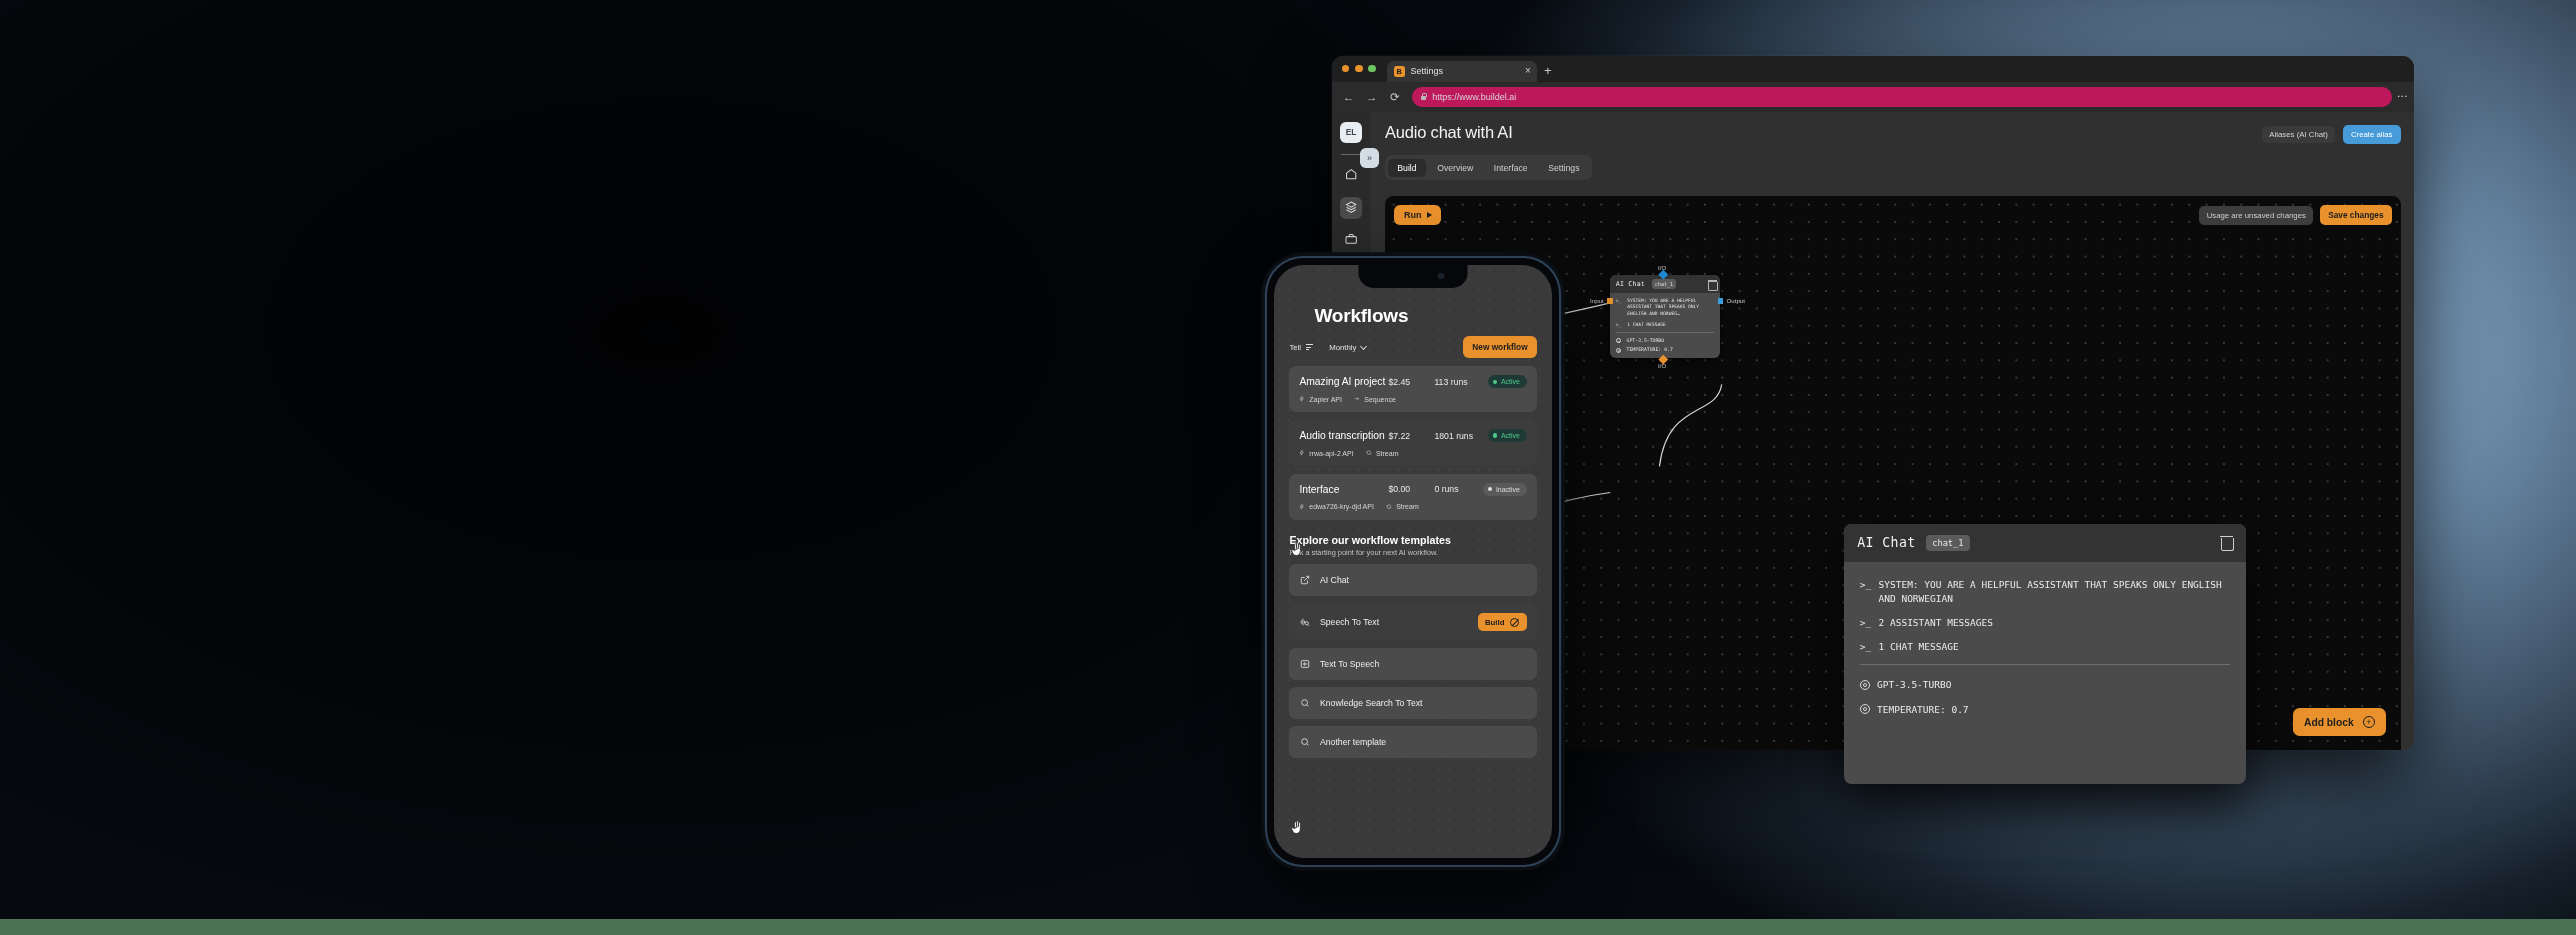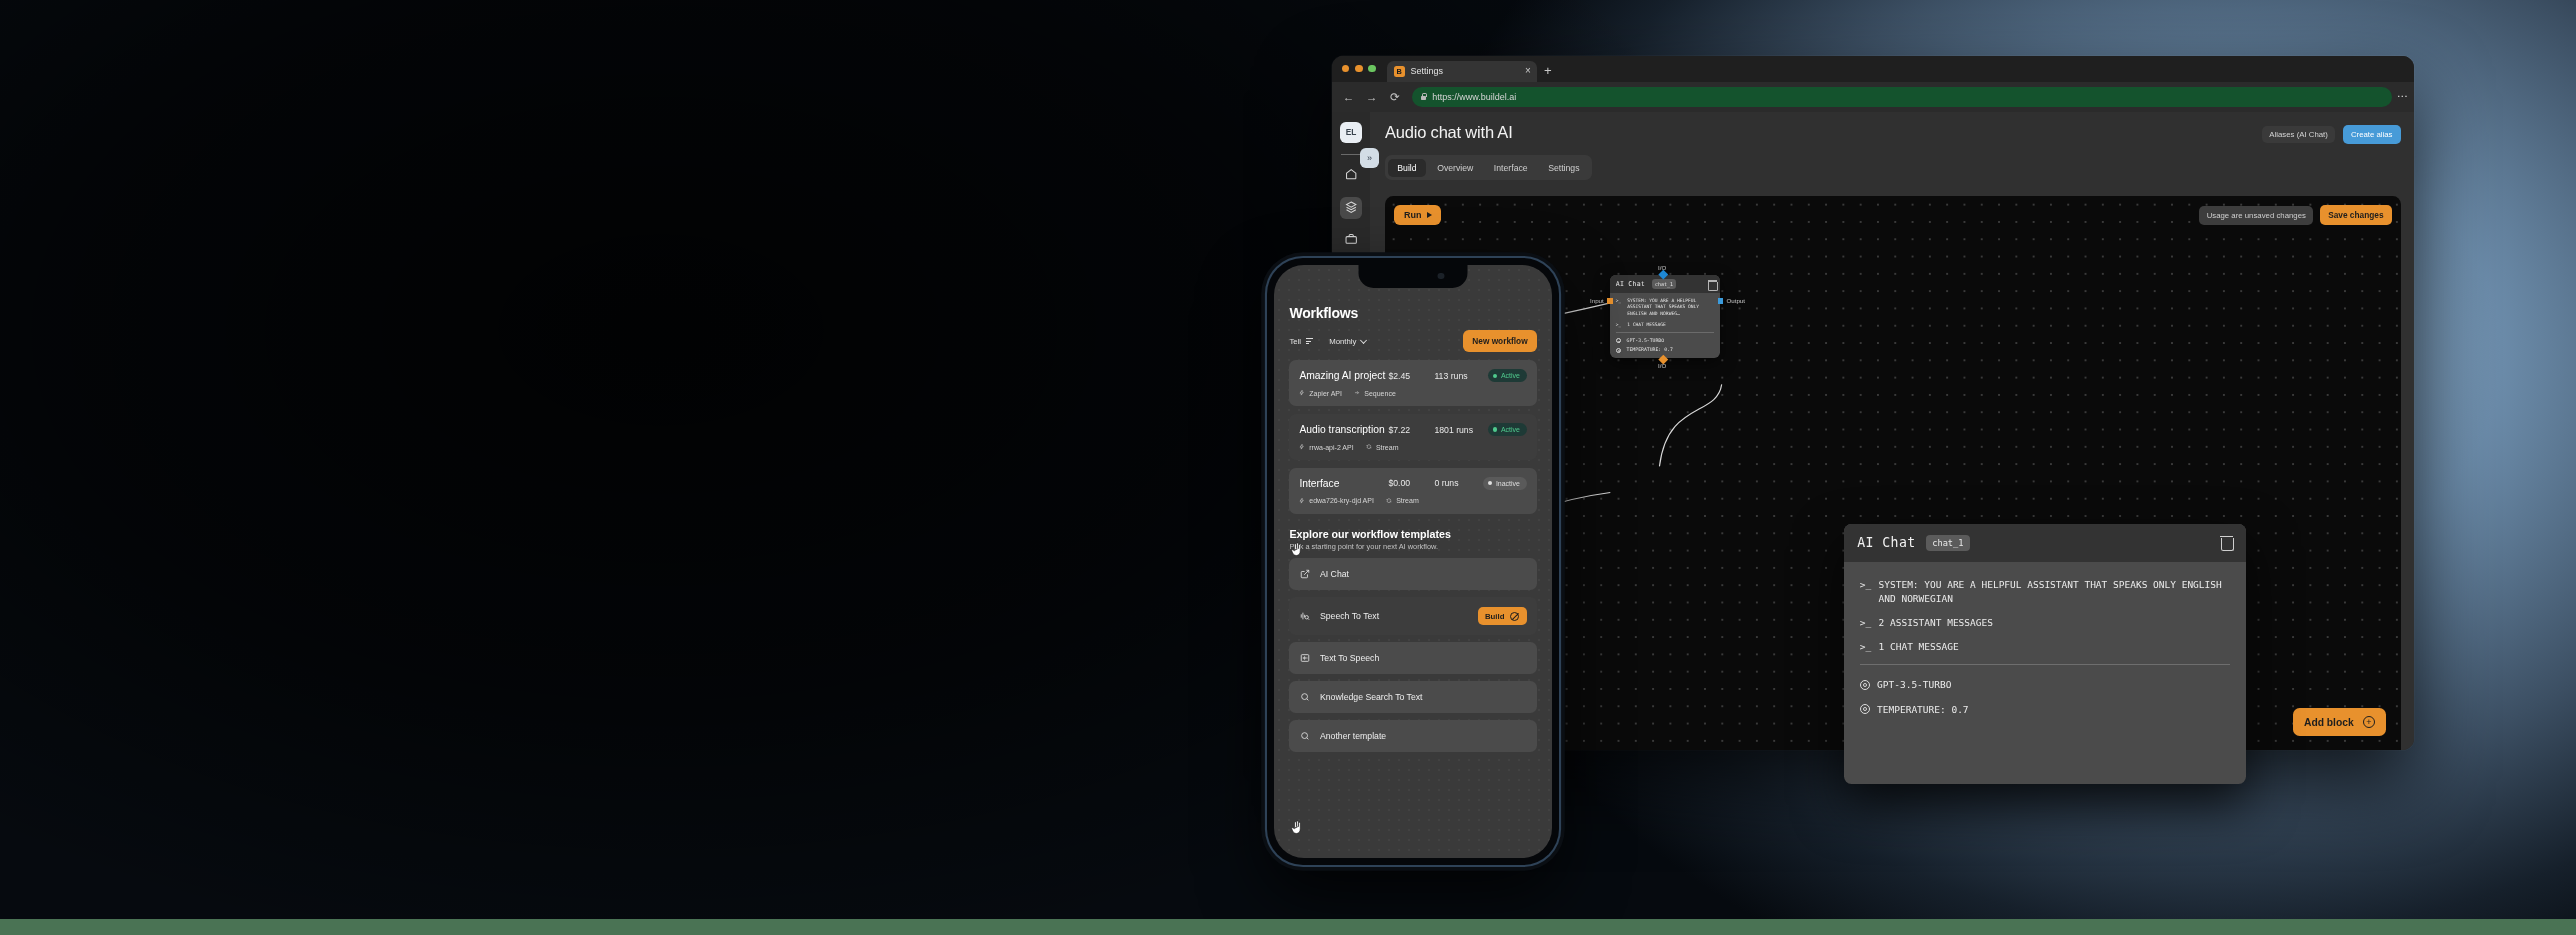--- a/index.html
+++ b/index.html
@@ -57,21 +57,21 @@
     color: #1a1a1a; font-size: 7.4px; font-weight: bold;
     display: flex; align-items: center; justify-content: center; flex: none;
   }
   .tab-title { font-size: 9px; color: #e3e3e3; flex: 1; white-space: nowrap; overflow: hidden; }
   .tab-x { font-size: 10px; color: #c9c9c9; line-height: 1; }
   .tab-plus { font-size: 13.2px; color: #c9c9c9; margin-bottom: 3.3px; }
 
   .urlbar { height: 30px; background: #2b2b2b; display: flex; align-items: center; padding: 0 10px; gap: 10px; }
   .navbtn { color: #c7c7c7; font-size: 11.6px; width: 13.2px; text-align: center; }
   .urlfield {
-    flex: 1; height: 20px; background: #14532d; border-radius: 10.7px;
+    flex: 1; height: 20px; background: #be185d; border-radius: 10.7px;
     display: flex; align-items: center; gap: 5.8px; padding: 0 9px;
   }
   .lock { width: 5.8px; height: 7.4px; position: relative; flex: none; }
   .lock::before { content:""; position:absolute; left:0; bottom:0; width:5.8px; height:4.1px; background:#b9b9b9; border-radius:0.8px; }
   .lock::after { content:""; position:absolute; left:1.2px; top:0; width:3.3px; height:3.3px; border:1px solid #b9b9b9; border-bottom:none; border-radius:1.7px 1.7px 0 0; }
   .urltext { font-size: 9px; color: #d6d6d6; white-space: nowrap; }
   .kebab { color: #c7c7c7; font-size: 10.7px; letter-spacing: 0; writing-mode: vertical-rl; line-height: 2.5px; }
 
   
   .appbody { display: flex; height: calc(100% - 55px); background: #303030; }
@@ -210,21 +210,21 @@
     background-size: 10px 10px;
     overflow: hidden;
   }
   .notch {
     position: absolute; left: 50%; transform: translateX(-50%); top: 0;
     width: 109px; height: 23px; background: #05070a; border-radius: 0 0 15px 15px; z-index: 4;
   }
   .notch-cam { position: absolute; right: 23px; top: 7.4px; width: 6.6px; height: 6.6px; border-radius: 50%; background: #1b2128; }
 
   .ph-pad { padding: 40px 15px 0; }
-  .ph-title { font-size: 14px; color: #fff; font-weight: 700; letter-spacing: -0.2px; }
+  .ph-title { font-size: 19px; color: #fff; font-weight: 700; letter-spacing: -0.2px; margin-left: 25px; }
   .ph-ctl { display: flex; align-items: center; gap: 15.7px; margin-top: 9px; }
   .ph-ctl-item { display: flex; align-items: center; gap: 5px; font-size: 7.8px; color: #e2e2e2; }
   .sortlines { display: flex; flex-direction: column; gap: 1.3px; }
   .sortlines i { display: block; height: 1.1px; background: #ddd; }
   .sortlines i:nth-child(1) { width: 7.4px; }
   .sortlines i:nth-child(2) { width: 5.4px; }
   .sortlines i:nth-child(3) { width: 3.3px; }
   .chev { width: 5px; height: 5px; border-right: 1.2px solid #ddd; border-bottom: 1.2px solid #ddd; transform: rotate(45deg) translate(-0.8px,-0.8px); }
   .newwf { margin-left: auto; background: #e8912d; color: #1d1d1d; font-size: 8.3px; font-weight: 700; padding: 5.8px 9px; border-radius: 5.8px; }
 

